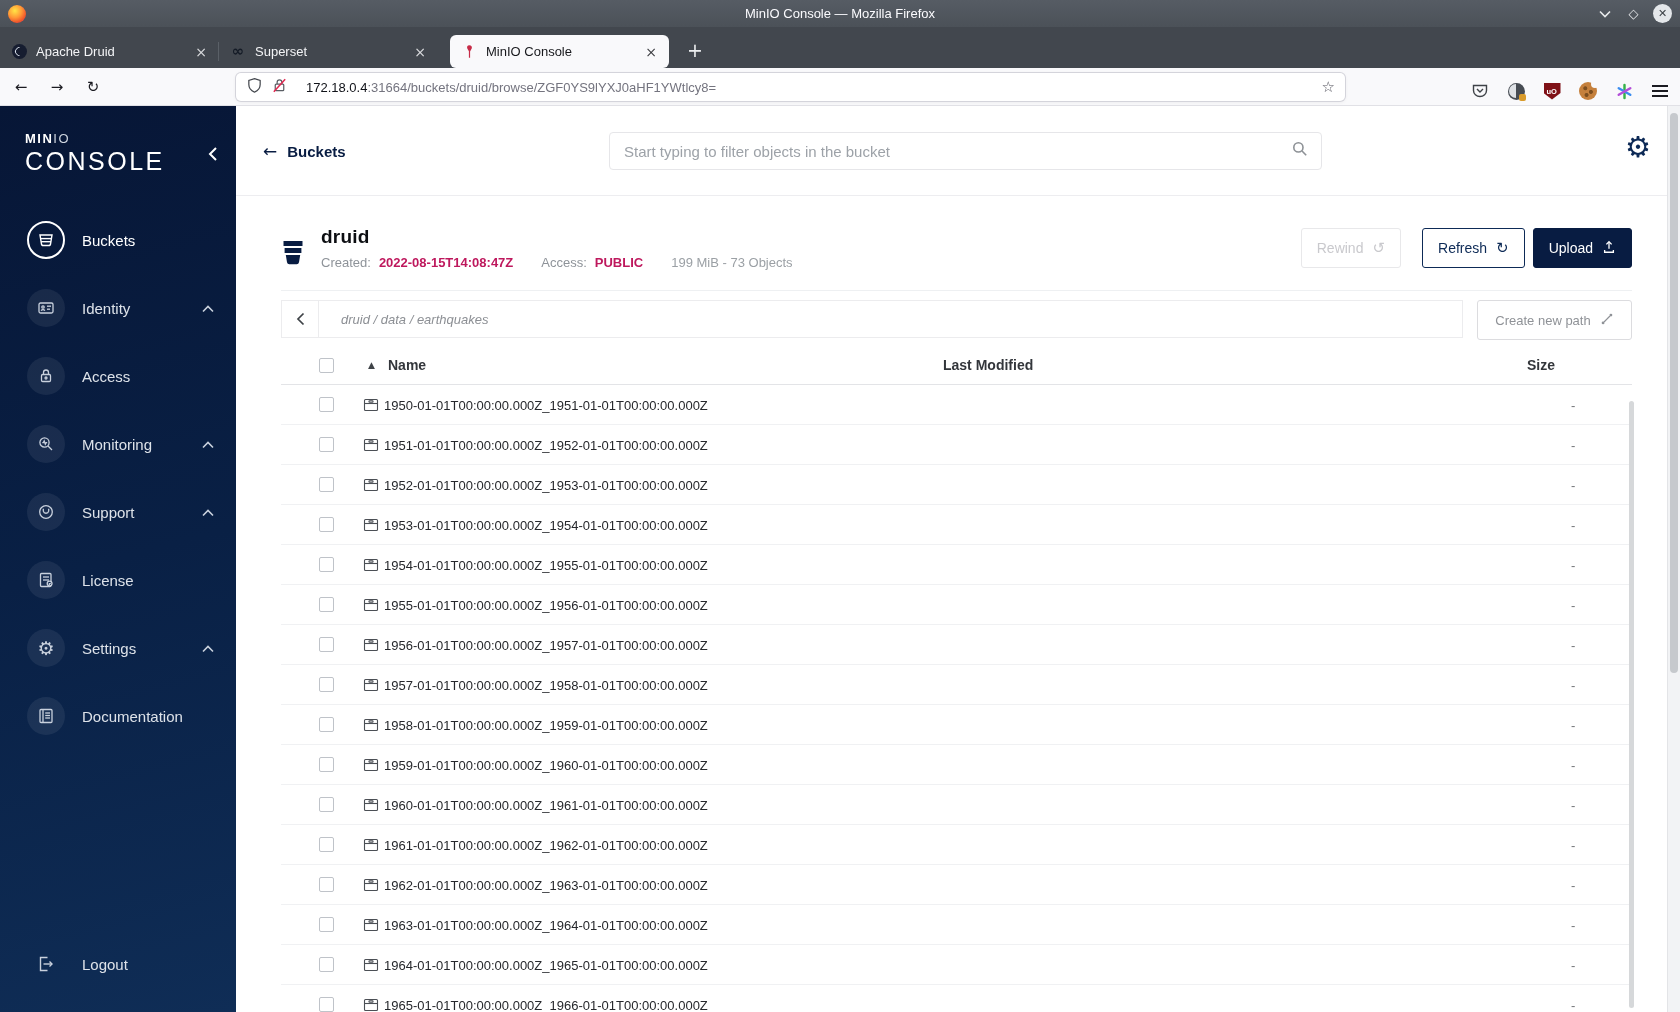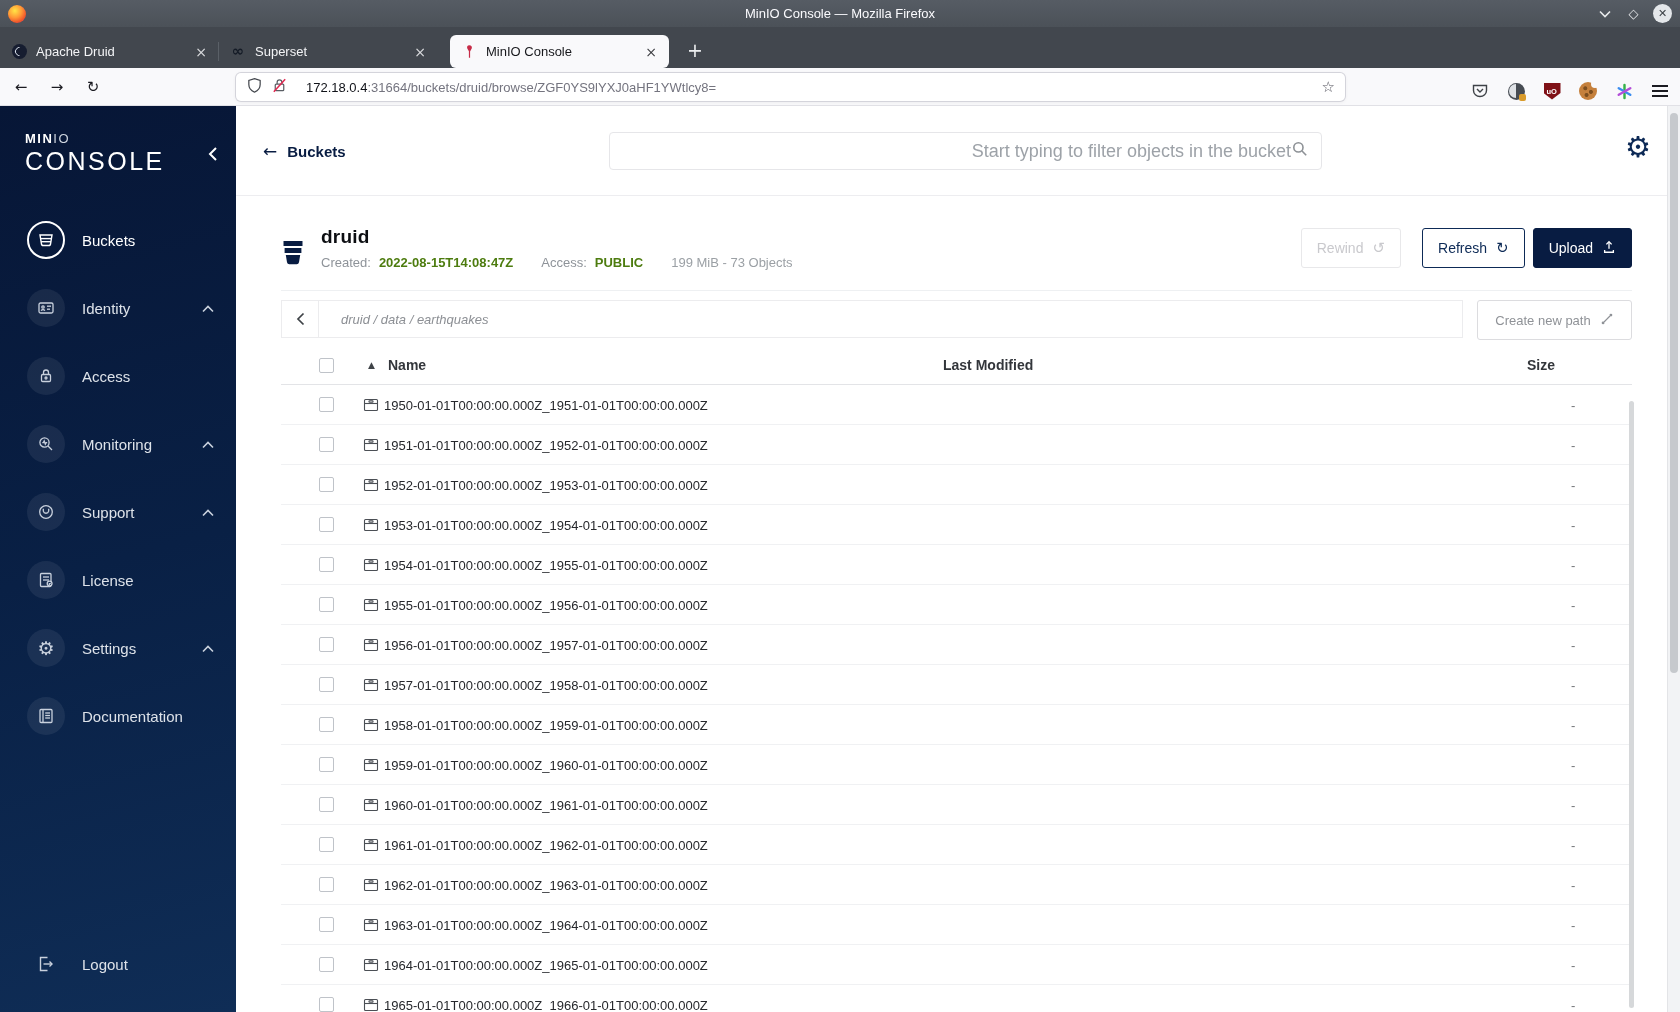--- a/index.html
+++ b/index.html
@@ -71,31 +71,31 @@
   .gear-glyph { font-family:"DejaVu Sans",sans-serif; font-size:19px; color:#c9d1dd; line-height:1; }
   .logout { position:absolute; bottom:14px; left:0; right:0; }
 
   
   .main { position:absolute; left:236px; right:13px; top:0; bottom:0; background:#fff; }
   .main-header { position:relative; height:90px; border-bottom:1px solid #ededf0; }
   .back-group { position:absolute; left:27px; top:0; height:90px; display:flex; align-items:center; gap:10px; }
   .back-arrow { font-family:"DejaVu Sans",sans-serif; font-size:17px; color:#081c42; }
   .back-label { font-size:15px; font-weight:bold; color:#081c42; }
   .search-box { position:absolute; left:373px; top:26px; width:713px; height:38px; border:1px solid #e6e6e9; border-radius:4px; background:#fff; display:flex; align-items:center; padding:0 12px 0 14px; }
-  .search-input { border:none; outline:none; flex:1; font-size:18px; font-family:"Liberation Sans",sans-serif; color:#ec4899; background:transparent;text-align:right; }
+  .search-input { border:none; outline:none; flex:1; font-size:15px; font-family:"Liberation Sans",sans-serif; color:#ec4899; background:transparent; }
   .search-input::placeholder { color:#9da2a8; }
   .page-gear { position:absolute; right:16px; top:27px; font-family:"DejaVu Sans",sans-serif; font-size:29px; color:#0d2a56; line-height:1; }
 
   .content { position:absolute; top:91px; left:0; right:0; bottom:0; }
   .bucket-bar { margin:0 35px 0 45px; padding:29px 0 20px 0; border-bottom:1px solid #eef0f2; display:flex; align-items:center; }
   .bucket-title-block { display:flex; align-items:flex-end; gap:16px; }
   .bucket-text h1 { font-size:19px; font-weight:600; color:#0c0e12; letter-spacing:.2px; }
   .bucket-meta { margin-top:7px; font-size:13px; display:flex; align-items:center; }
   .meta-label { color:#8e9399; }
-  .meta-value { color:#4d7c0f; font-weight:bold; margin-left:8px; }
+  .meta-value { color:#be185d; font-weight:bold; margin-left:8px; }
   .meta-gap { margin-left:28px; }
   .meta-stats { color:#9ba0a5; margin-left:28px; }
   .bucket-actions { margin-left:auto; display:flex; align-items:center; }
   .btn { height:40px; display:inline-flex; align-items:center; gap:9px; padding:0 15px; font-size:14px; border-radius:3px; border:1px solid transparent; background:#fff; cursor:pointer; font-family:"Liberation Sans",sans-serif; }
   .btn .glyph { font-family:"DejaVu Sans",sans-serif; font-size:15px; line-height:1; }
   .btn-rewind { border-color:#e8e8ea; color:#c9c9cd; }
   .btn-refresh { border-color:#0d2a56; color:#0d2a56; margin-left:21px; }
   .btn-upload { background:#081c42; color:#fff; margin-left:8px; border-color:#081c42; }
 
   .browse-bar { margin:9px 35px 0 45px; display:flex; align-items:stretch; }

